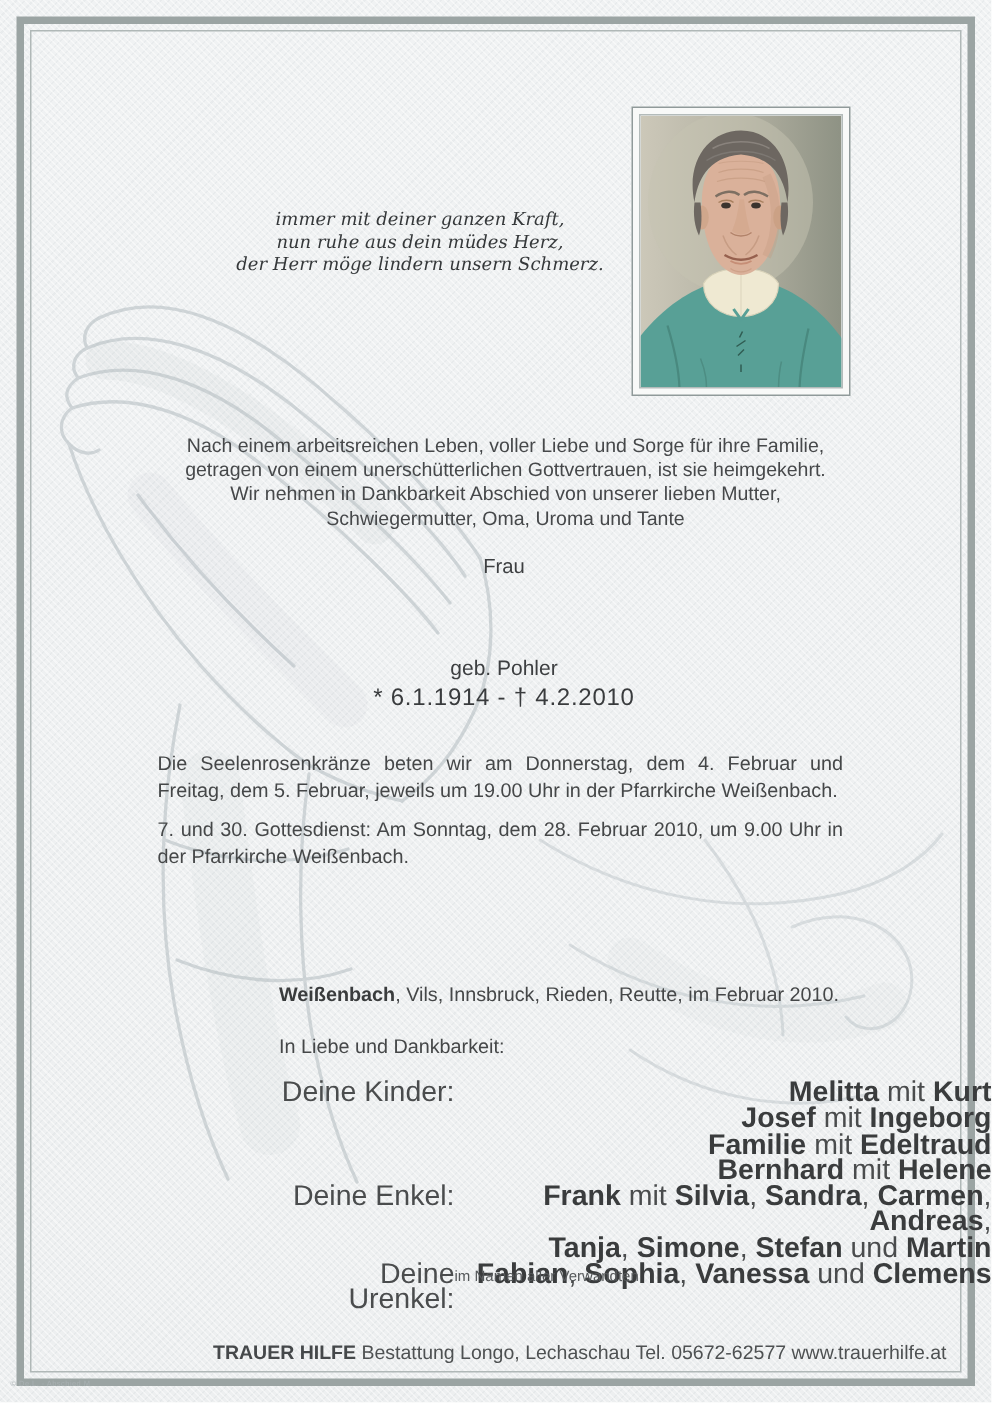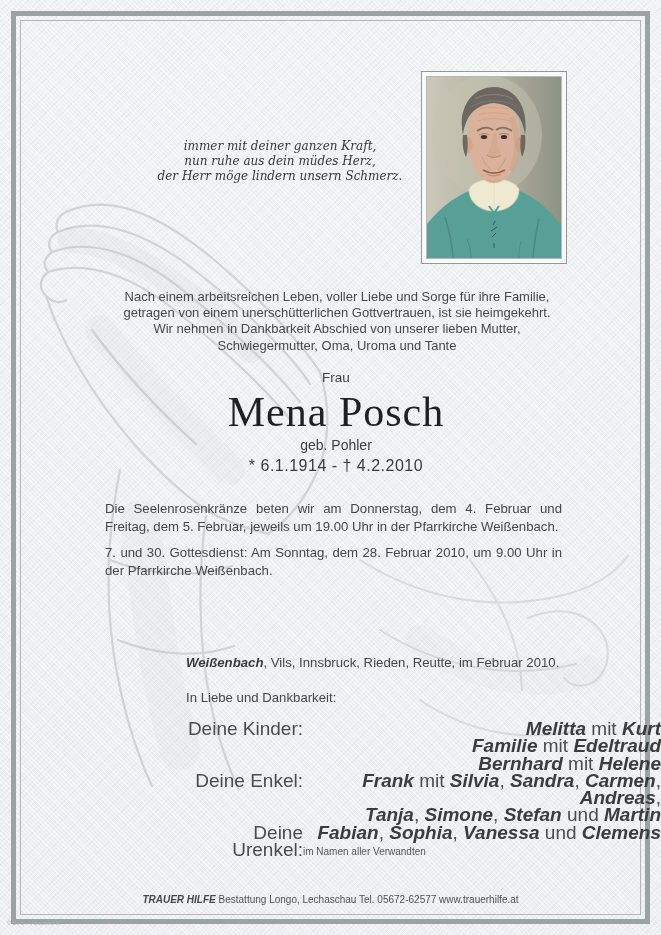--- a/index.html
+++ b/index.html
@@ -33,26 +33,26 @@
   .paras{position:absolute;left:105px;top:500px;width:457px;text-align:justify;}
   .body-para{margin:0 0 9px 0;font-size:13.2px;line-height:17.6px;color:#454748;}
 
   .location{position:absolute;left:186px;top:655px;font-size:13.2px;color:#454748;}
   .gratitude{position:absolute;left:186px;top:690px;font-size:13.2px;color:#454748;}
 
   .family{position:absolute;left:186px;top:720px;font-size:19px;line-height:17.3px;color:#4a4c4d;text-align:right;}
   .fam-row{display:flex;align-items:flex-start;}
   .fam-label{width:117px;flex:0 0 117px;}
   .fam-lines{flex:1;}
-  .b{font-weight:bold;color:#3a3c3d;font-style:italic;}
+  .b{font-weight:bold;color:#3a3c3d;}
 
   .closing{position:absolute;left:303px;top:846px;font-size:10px;color:#55585a;}
 
-  .footer{position:absolute;left:30px;right:30px;top:894px;text-align:center;
-    font-size:10px;color:#4e5152;}
+  .footer{position:absolute;left:30px;right:30px;top:894px;text-align:right;
+    font-size:13px;color:#4e5152;}
   .footer .b{color:#45484a;}
   .credit{position:absolute;left:7px;top:920px;font-size:5px;color:#a9b1b3;letter-spacing:.3px;}
 </style>
 </head>
 <body>
 
 <div class="page">
 
   <svg class="sketch" width="661" height="935" viewBox="0 0 661 935">
     <g fill="none" stroke="#b3bcc0" stroke-width="2.2" stroke-linecap="round" opacity="0.55">
@@ -157,40 +157,40 @@
   </div>
 
   <div class="intro" id="intro">
       <div class="intro-line">Nach einem arbeitsreichen Leben, voller Liebe und Sorge für ihre Familie,</div>
       <div class="intro-line">getragen von einem unerschütterlichen Gottvertrauen, ist sie heimgekehrt.</div>
       <div class="intro-line">Wir nehmen in Dankbarkeit Abschied von unserer lieben Mutter,</div>
       <div class="intro-line">Schwiegermutter, Oma, Uroma und Tante</div>
     </div>
 
   <div class="salutation">Frau</div>
-  <h1 class="name">Mena Posch</h1>
   <div class="birthname">geb. Pohler</div>
   <div class="dates">* 6.1.1914 - † 4.2.2010</div>
 
   <div class="paras" id="paras">
       <p class="body-para">Die Seelenrosenkränze beten wir am Donnerstag, dem 4. Februar und Freitag, dem 5. Februar, jeweils um 19.00 Uhr in der Pfarrkirche Weißenbach.</p>
       <p class="body-para">7. und 30. Gottesdienst: Am Sonntag, dem 28. Februar 2010, um 9.00 Uhr in der Pfarrkirche Weißenbach.</p>
     </div>
 
   <div class="location">
     <span class="b">Weißenbach</span><span>, Vils, Innsbruck, Rieden, Reutte, im Februar 2010.</span>
   </div>
 
   <div class="gratitude">In Liebe und Dankbarkeit:</div>
 
   <div class="family" id="family">
       <div class="fam-row">
         <div class="fam-label">Deine Kinder:</div>
         <div class="fam-lines">
           <div class="fam-line"><span class="b">Melitta</span><span> mit </span><span class="b">Kurt</span></div>
+          <div class="fam-line"><span class="b">Josef</span><span> mit </span><span class="b">Ingeborg</span></div>
           <div class="fam-line"><span class="b">Familie</span><span> mit </span><span class="b">Edeltraud</span></div>
           <div class="fam-line"><span class="b">Bernhard</span><span> mit </span><span class="b">Helene</span></div>
         </div>
       </div>
       <div class="fam-row">
         <div class="fam-label">Deine Enkel:</div>
         <div class="fam-lines">
           <div class="fam-line"><span class="b">Frank</span><span> mit </span><span class="b">Silvia</span><span>, </span><span class="b">Sandra</span><span>, </span><span class="b">Carmen</span><span>, </span><span class="b">Andreas</span><span>,</span></div>
           <div class="fam-line"><span class="b">Tanja</span><span>, </span><span class="b">Simone</span><span>, </span><span class="b">Stefan</span><span> und </span><span class="b">Martin</span></div>
         </div>

